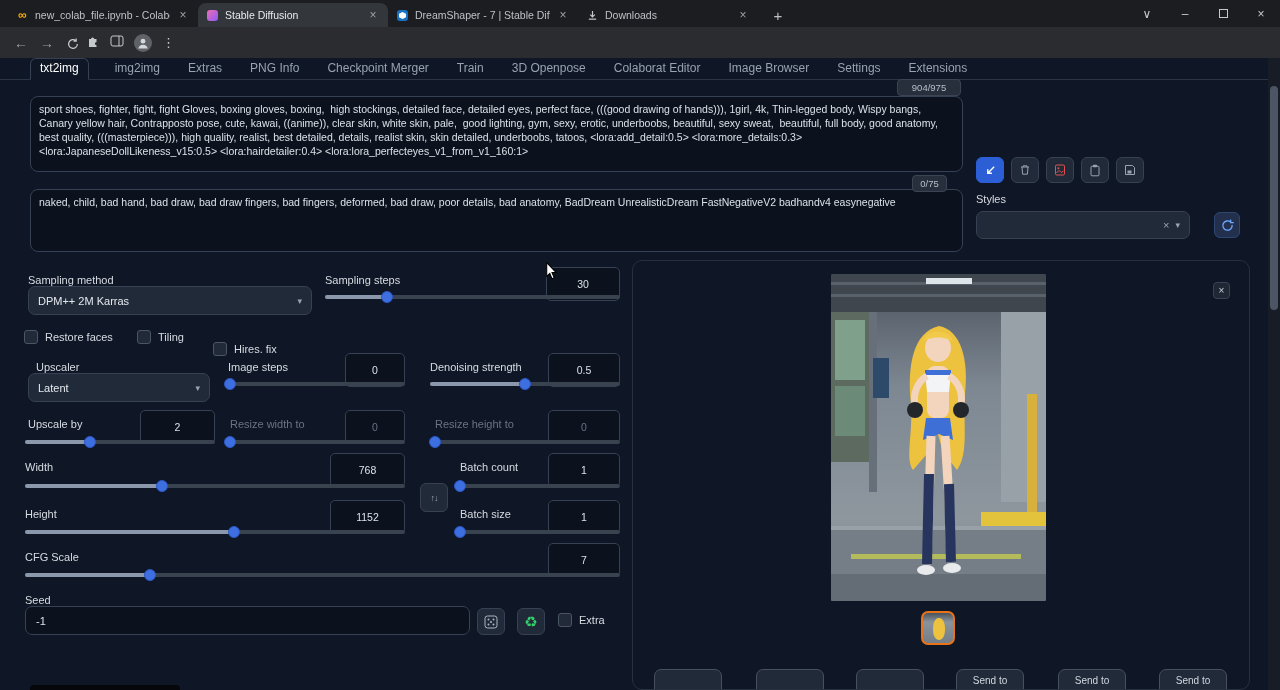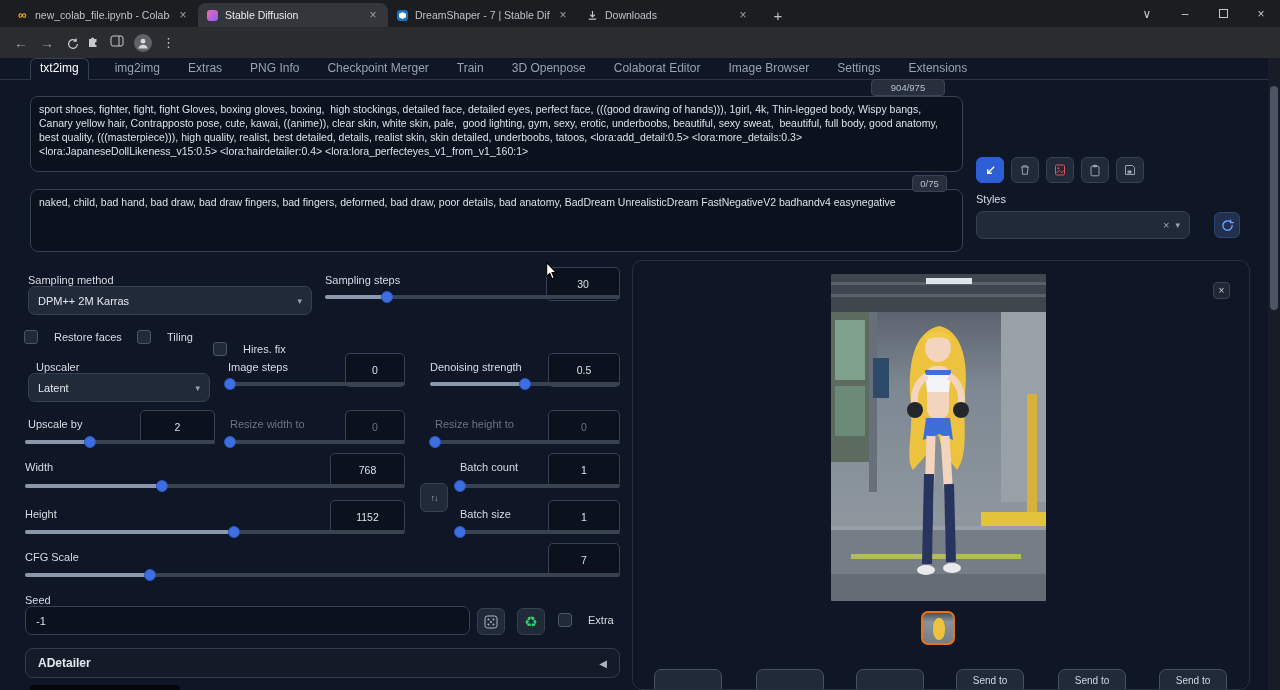--- a/index.html
+++ b/index.html
@@ -43,21 +43,21 @@
   .generate { position:absolute; left:977px; top:30px; width:263px; height:60px; background:linear-gradient(180deg,#ef7a1a,#d96410); border-radius:8px; display:flex; align-items:center; justify-content:center; font-size:13px; font-weight:bold; color:#53300a; }
   .sq { position:absolute; width:28px; height:26px; background:#212a39; border:1px solid #364153; border-radius:6px; display:flex; align-items:center; justify-content:center; font-size:12px; color:#9ca3af; }
   .sq.primary { background:#2c5fd6; border-color:#2c5fd6; color:#fff; }
   .lbl { position:absolute; font-size:11px; color:#d7dce3; white-space:nowrap; }
   .lbl.dim { color:#6b7483; }
   .dd { position:absolute; background:#212a39; border:1px solid #364153; border-radius:7px; display:flex; align-items:center; justify-content:space-between; padding:0 9px; font-size:11px; color:#e5e9ef; }
   .dd .caret { color:#9ca3af; font-size:9px; margin-left:6px; }
   .dd .ddval { flex:1; overflow:hidden; white-space:nowrap; }
   .nb { position:absolute; height:34px; background:#0b111d; border:1px solid #364153; border-radius:5px; color:#dbe1e8; font-size:10.5px; display:flex; align-items:center; justify-content:center; }
   .nb.dim { color:#6b7483; }
-  .cbrow { position:absolute; display:flex; align-items:center; gap:16px; font-size:11px; color:#d7dce3; white-space:nowrap; }
+  .cbrow { position:absolute; display:flex; align-items:center; gap:7px; font-size:11px; color:#d7dce3; white-space:nowrap; }
   .cb { width:14px; height:14px; background:#212a39; border:1px solid #4b5563; border-radius:3px; flex:none; }
   .sl { position:absolute; height:12px; }
   .sl .t { position:absolute; left:0; right:0; top:4px; height:4px; background:#39424f; border-radius:2px; }
   .sl .slider-fill { position:absolute; left:0; top:4px; height:4px; background:#8b98ac; border-radius:2px; }
   .sl .slider-handle { position:absolute; top:0; width:12px; height:12px; background:#3e6fe0; border:1px solid #2c57c4; border-radius:50%; }
   .sl.dis .slider-fill { background:#55607080; }
   .seed-input { position:absolute; left:25px; top:548px; width:445px; height:29px; background:#0b111d; border:1px solid #364153; border-radius:7px; color:#dbe1e8; font-size:11px; padding:0 10px; outline:none; font-family:inherit; }
   .accordion { position:absolute; left:25px; top:590px; width:595px; height:30px; background:#141b28; border:1px solid #323c4d; border-radius:8px; display:flex; align-items:center; justify-content:space-between; padding:0 12px; font-size:12px; color:#e5e9ef; font-weight:bold; }
   .acc-arrow { color:#aab3c0; font-size:10px; font-weight:normal; }
   .partial-bar { position:absolute; left:30px; top:627px; width:150px; height:5px; background:#05070a; border-radius:4px 4px 0 0; }
@@ -152,21 +152,21 @@
     <div class="ntab">PNG Info</div>
     <div class="ntab">Checkpoint Merger</div>
     <div class="ntab">Train</div>
     <div class="ntab">3D Openpose</div>
     <div class="ntab">Colaborat Editor</div>
     <div class="ntab">Image Browser</div>
     <div class="ntab">Settings</div>
     <div class="ntab">Extensions</div>
   </div>
 
-  <div class="badge" style="left:871px;top:21px;width:74px">904/975</div>
+  <div class="badge" style="left:897px;top:21px;width:64px">904/975</div>
   <textarea class="ta" style="left: 30px; top: 38px; width: 933px; height: 76px;" spellcheck="false">sport shoes, fighter, fight, fight Gloves, boxing gloves, boxing,  high stockings, detailed face, detailed eyes, perfect face, (((good drawing of hands))), 1girl, 4k, Thin-legged body, Wispy bangs, Canary yellow hair, Contrapposto pose, cute, kawai, ((anime)), clear skin, white skin, pale,  good lighting, gym, sexy, erotic, underboobs, beautiful, sexy sweat,  beautiful, full body, good anatomy, best quality, (((masterpiece))), high quality, realist, best detailed, details, realist skin, skin detailed, underboobs, tatoos, &lt;lora:add_detail:0.5&gt; &lt;lora:more_details:0.3&gt; &lt;lora:JapaneseDollLikeness_v15:0.5&gt; &lt;lora:hairdetailer:0.4&gt; &lt;lora:lora_perfecteyes_v1_from_v1_160:1&gt;</textarea>
   <div class="badge" style="left:912px;top:117px;width:35px">0/75</div>
   <textarea class="ta" style="left: 30px; top: 131px; width: 933px; height: 63px;" spellcheck="false">naked, child, bad hand, bad draw, bad draw fingers, bad fingers, deformed, bad draw, poor details, bad anatomy, BadDream UnrealisticDream FastNegativeV2 badhandv4 easynegative</textarea>
 
   <div class="sq primary" style="left:976px;top:99px">
       <svg width="11" height="11" viewBox="0 0 12 12">
         <path d="M10 2L3 9M3 4.5V9h4.5" stroke="#fff" stroke-width="1.5" fill="none"></path>
       </svg>
     </div>
   <div class="sq" style="left:1011px;top:99px">
@@ -327,24 +327,20 @@
       </svg>
     </div>
   <div class="sq" style="left:517px;top:550px;height:27px;color:#34d06b;font-size:15px">
       <span>♻</span>
     </div>
   <div class="cbrow" style="left:558px;top:555px">
       <span class="cb"></span>
       <span>Extra</span>
     </div>
 
-  <div class="accordion">
-    <span>ADetailer</span>
-    <span class="acc-arrow">◀</span>
-  </div>
   <div class="partial-bar"></div>
 
   <div class="right-panel">
     <div class="preview">
       <svg width="215" height="327" viewBox="0 0 215 327">
         <defs>
           <linearGradient id="bgGrad" x1="0" y1="0" x2="0" y2="1">
             <stop offset="0" stop-color="#4a525c"></stop>
               <stop offset="0.35" stop-color="#7e8893"></stop>
             <stop offset="0.75" stop-color="#8e979e"></stop>

